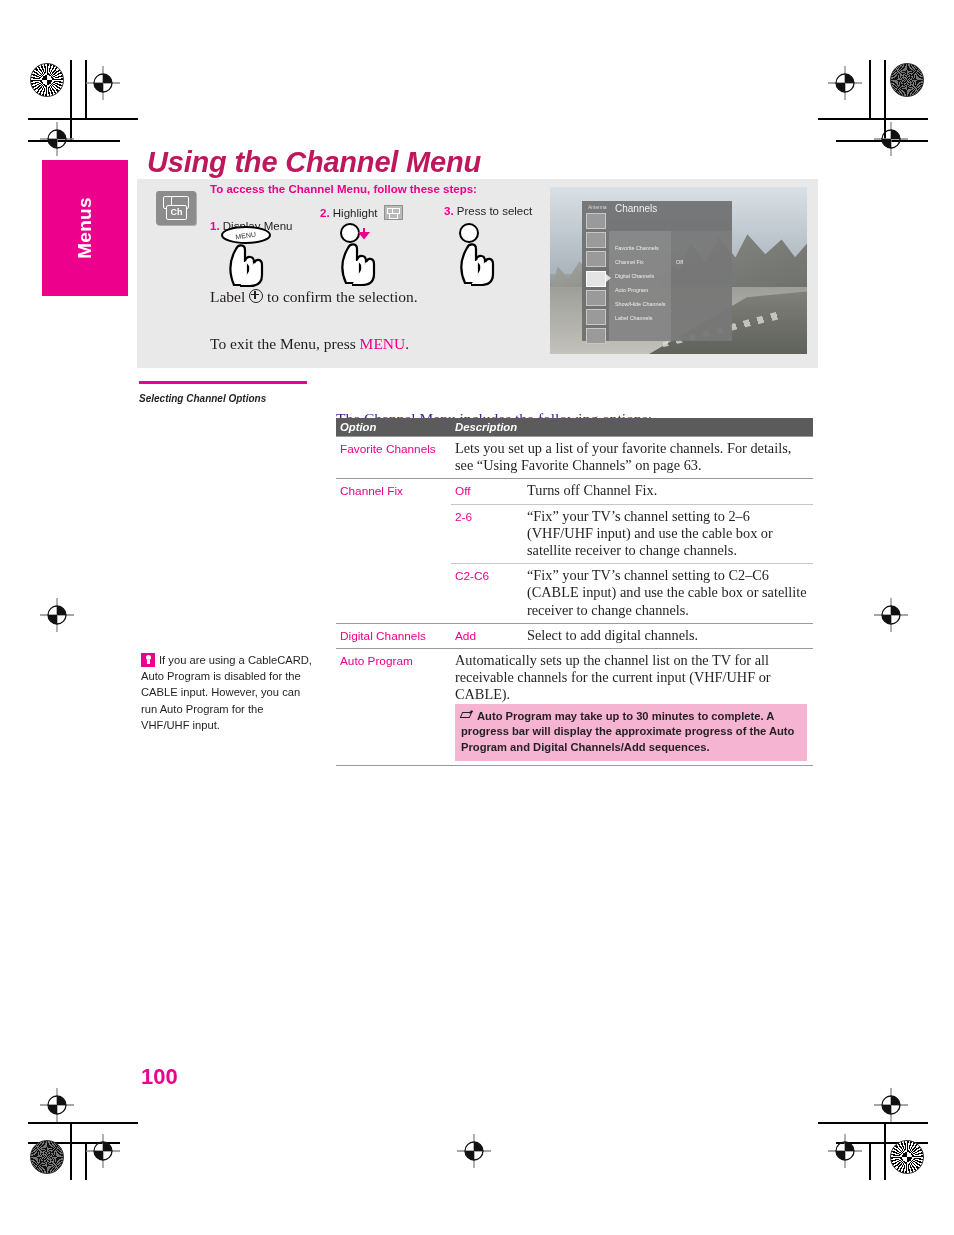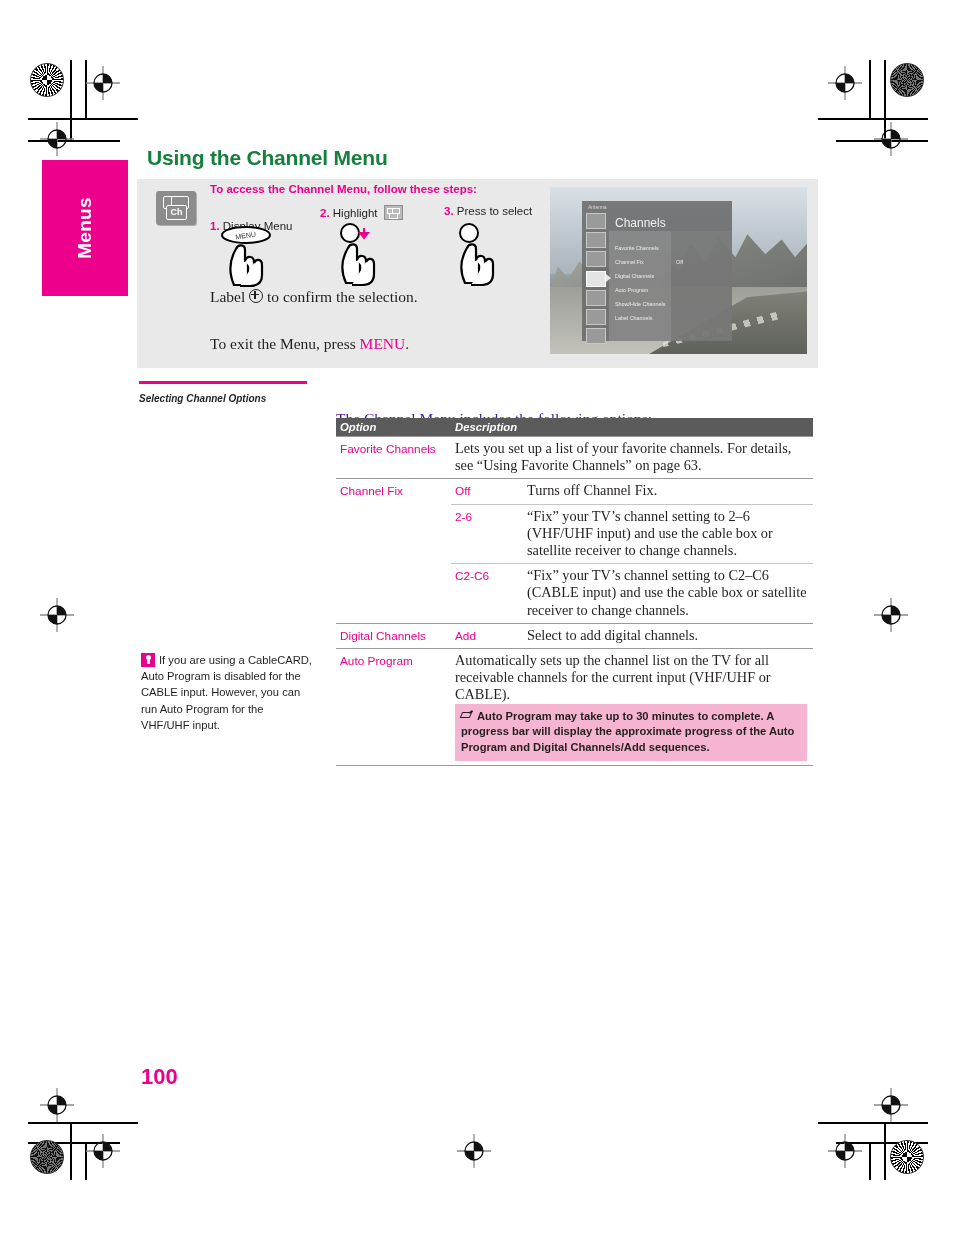--- a/index.html
+++ b/index.html
@@ -52,23 +52,24 @@
     color: #ffffff;
     font-size: 19px;
     font-weight: bold;
     letter-spacing: 0.3px;
     white-space: nowrap;
   }
 
   .page-title {
     position: absolute;
     left: 147px; top: 146px;
-    font-size: 21px;
+    font-size: 29px;
     font-weight: bold;
-    color: #15803d;
+    font-style: italic;
+    color: #be185d;
     letter-spacing: -0.2px;
   }
 
   
   .info-panel {
     position: absolute;
     left: 137px; top: 179px;
     width: 681px; height: 189px;
     background: #e9e9e9;
   }
@@ -228,22 +229,22 @@
     position: absolute;
     left: 32px; top: 14px;
     width: 150px; height: 140px;
     background: rgba(106,106,106,.88);
   }
   .osd .antenna-label {
     position: absolute; left: 6px; top: 3px;
     font-size: 5px; color: #d8d8d8;
   }
   .osd .channels-title {
-    position: absolute; left: 33px; top: 15px;
-    font-size: 12px; color: #f0f0f0;
+    position: absolute; left: 33px; top: 2px;
+    font-size: 10px; color: #f0f0f0;
   }
   .osd .iconcol {
     position: absolute; left: 4px; top: 12px;
     width: 23px;
   }
   .osd .iconcol .ic {
     width: 20px; height: 16px;
     margin-bottom: 3.2px;
     background: #9a9a9a;
     border: 1px solid #c7c7c7;

